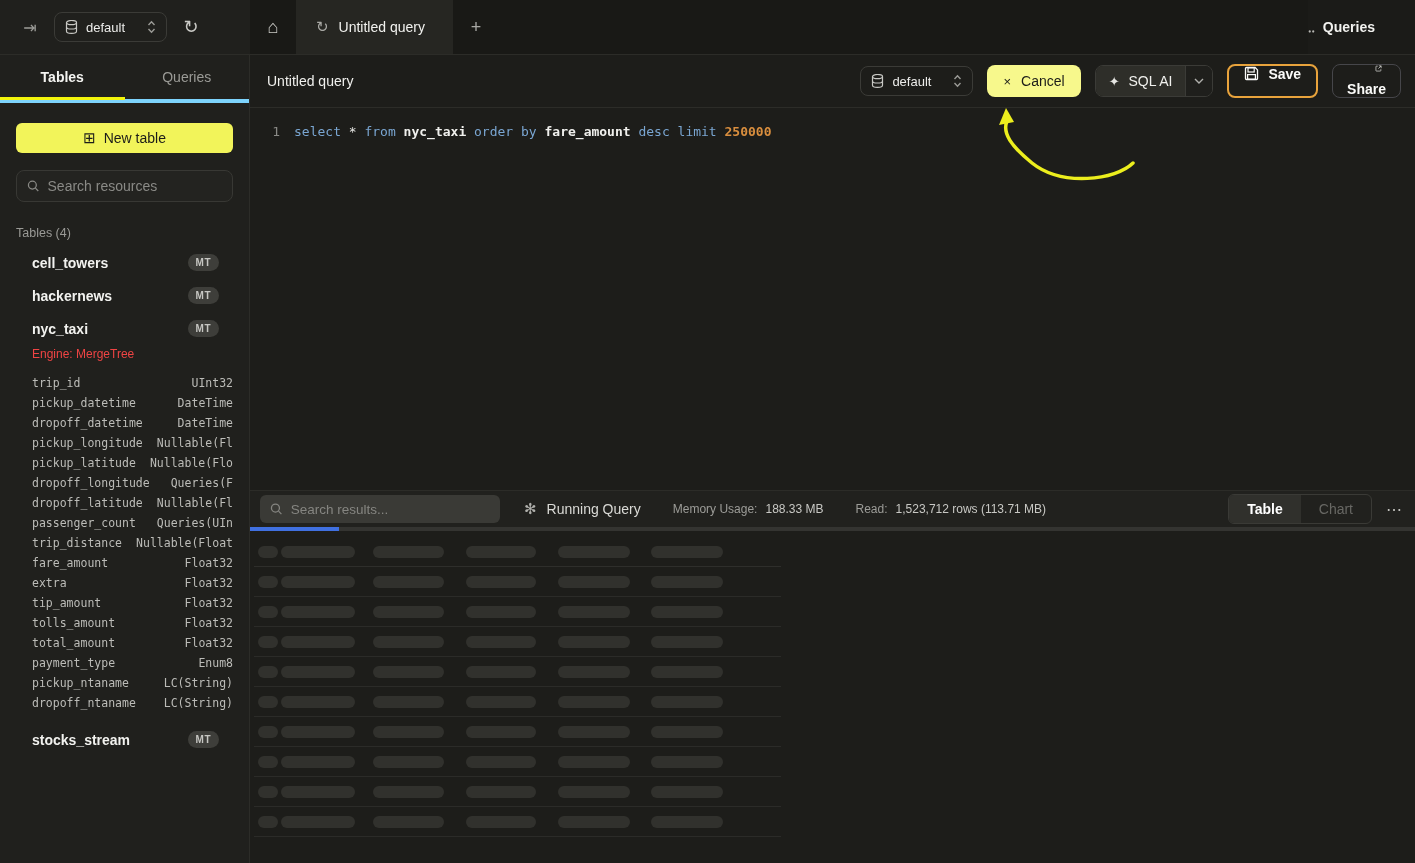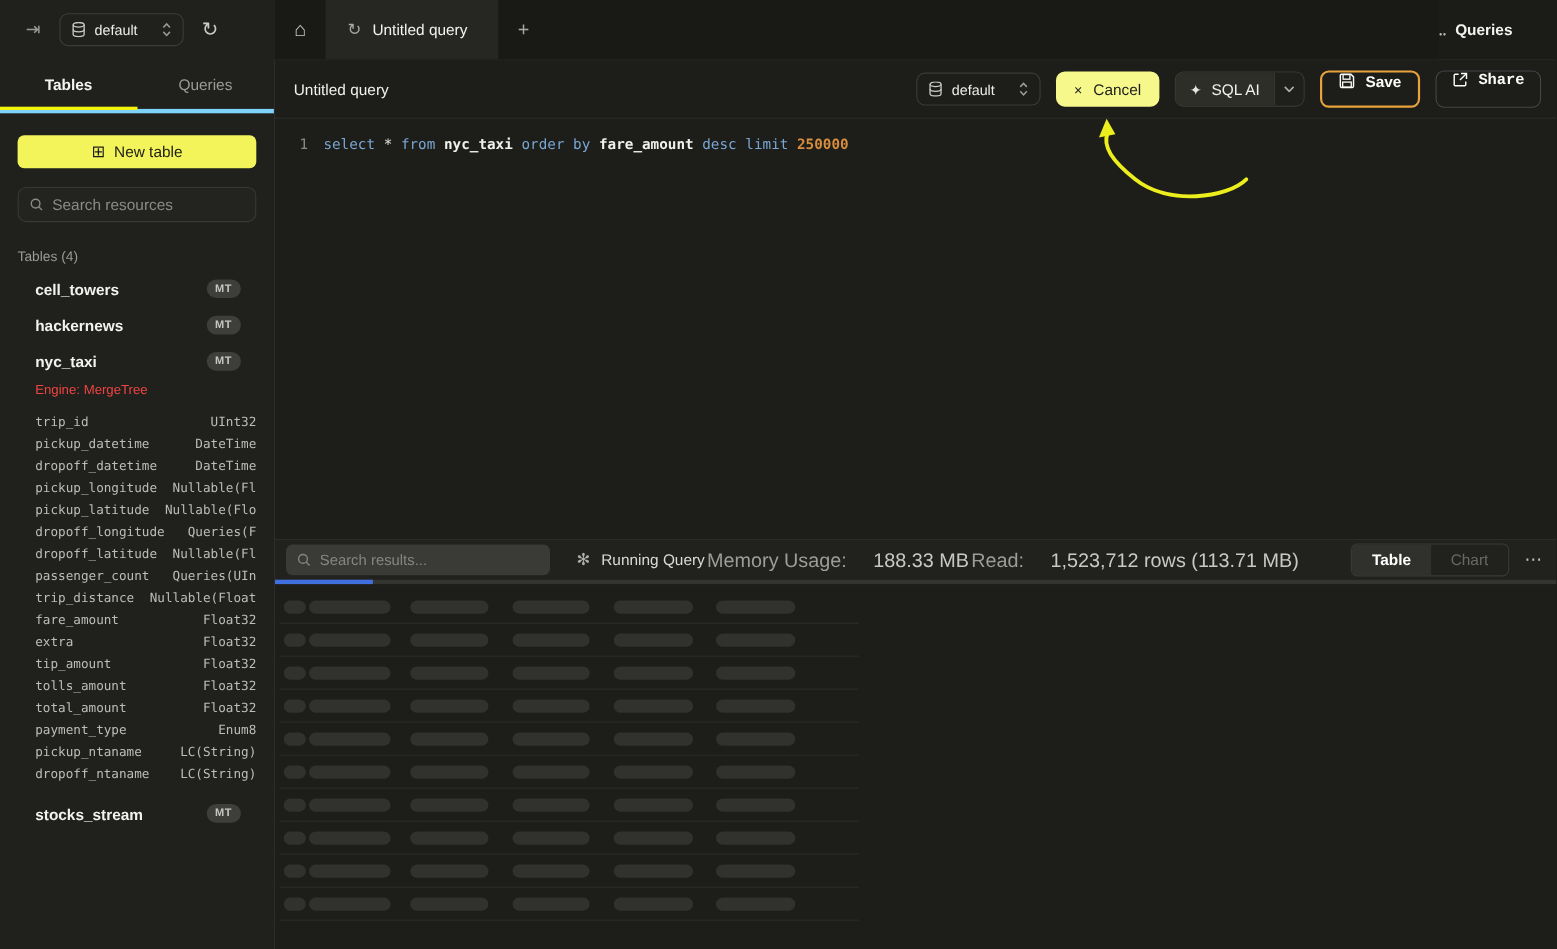--- a/index.html
+++ b/index.html
@@ -82,22 +82,22 @@
                border-radius:8px; overflow:hidden; cursor:pointer; }
   .sqlai-main { display:flex; align-items:center; gap:9px; padding:0 13px; background:#2e2e29;
                 color:#f0f0ed; font-size:14px; }
   .sqlai-main .spark { font-size:13px; color:#e6e6e3; }
   .sqlai-caret { width:27px; display:flex; align-items:center; justify-content:center;
                  border-left:1px solid #3b3b37; background:#1f1f1c; color:#b0b0ac; }
   .save-btn { height:34px; border-radius:8px; background:transparent; padding:0 15px;
               display:flex; align-items:flex-start; gap:9px; color:#fbfbf9; font-size:14px; font-weight:600;
               cursor:pointer; font-family:inherit; }
   .share-btn { height:34px; border:1px solid #46464a; border-radius:8px; background:transparent;
-               padding:0 14px; display:flex; align-items:flex-start; gap:9px; color:#fbfbf9;
-               font-size:14px; font-weight:600; cursor:pointer; font-family:Liberation Mono, monospace; }
+               padding:0 14px; display:flex; align-items:flex-end; gap:9px; color:#fbfbf9;
+               font-size:14px; font-weight:600; cursor:pointer; font-family:Liberation Sans, sans-serif;flex-direction:column; }
 
   .editor { height:382px; position:relative; padding:14px 0 0 0; cursor:text; }
   .code-line { display:flex; align-items:baseline; font-family:"DejaVu Sans Mono", monospace;
                font-size:13px; line-height:20px; }
   .line-num { width:30px; text-align:right; color:#8a8a86; margin-right:14px; user-select:none; }
   .tok-kw  { font-weight:400; }
   .tok-id  { color:#f0f0ed; font-weight:700; }
   .tok-pl  { color:#e6e6e3; }
   .tok-num { font-weight:700; }
 
@@ -105,21 +105,21 @@
   .results-toolbar { height:37px; border-top:1px solid #2c2c28; background:#21211e;
                      display:flex; align-items:center; padding:0 12px 0 10px; gap:0; }
   .results-search { width:240px; height:28px; background:#3a3a36; border-radius:6px;
                     display:flex; align-items:center; gap:8px; padding:0 10px; }
   .results-search input { background:transparent; border:none; outline:none; width:100%;
                           color:#d5d5d1; font-size:13.5px; font-family:inherit; }
   .results-search input::placeholder { color:#858581; }
   .run-status { display:flex; align-items:center; gap:10px; margin-left:24px; color:#dadad6; font-size:14px; }
   .spinner { color:#b0b0ac; font-size:15px; display:inline-block; animation:spin 1.1s linear infinite; }
   @keyframes spin { to { transform:rotate(360deg);} }
-  .stat { margin-left:2px; font-size:18px; color:#9c9c98; display:flex; gap:24px; }
+  .stat { margin-left:32px; font-size:12px; color:#9c9c98; display:flex; gap:8px; }
   .stat .val { color:#c8c8c4; }
   .view-toggle { margin-left:auto; display:flex; border:1px solid #3a3a36; border-radius:6px;
                  overflow:hidden; height:30px; }
   .view-seg { padding:0 18px; display:flex; align-items:center; font-size:14px; cursor:pointer;
               color:#67676f; color:#686864; }
   .view-seg.active { background:#30302c; color:#ffffff; font-weight:600; }
   .more-btn { margin-left:14px; color:#c2c2be; font-size:16px; letter-spacing:1px; cursor:pointer;
               background:none; border:none; }
 
   .progress-track { height:4px; background:#343431; position:relative; }

